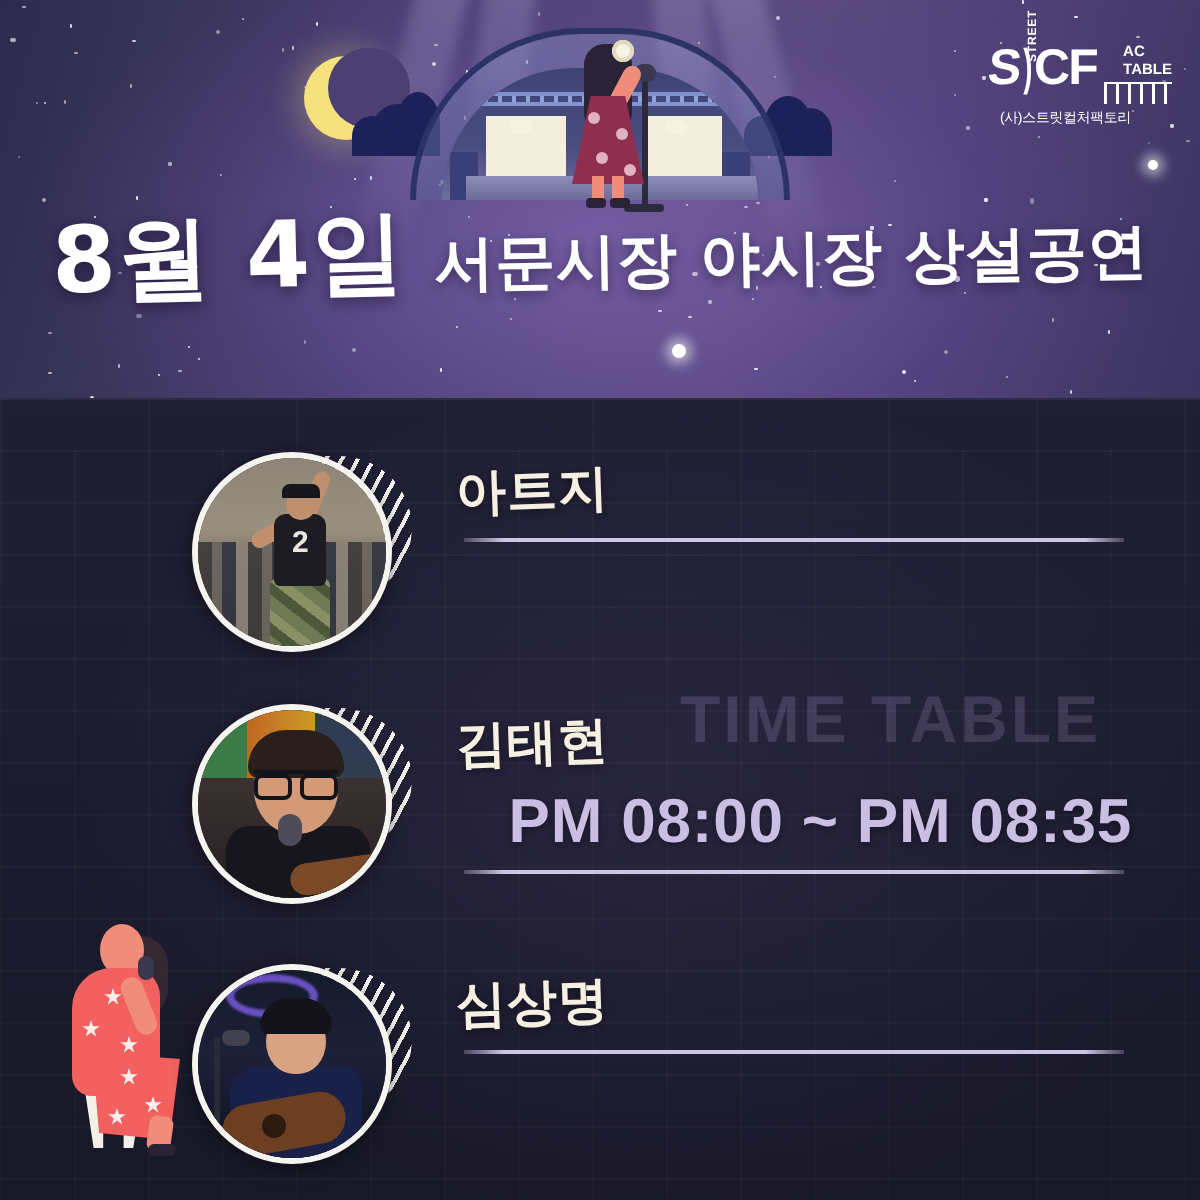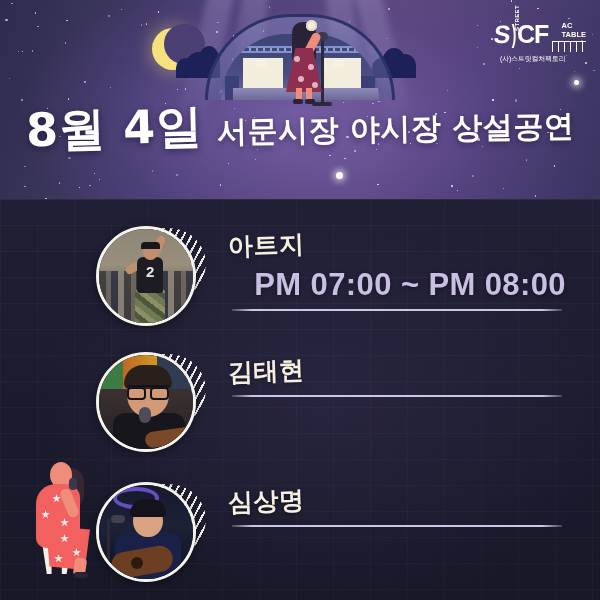--- a/index.html
+++ b/index.html
@@ -534,20 +534,21 @@
       <div id="title-sub">서문시장 야시장 상설공연</div>
     </div>
   </div>
 
   <div id="body-wall">
     <div id="bricks"></div>
     <div id="bricks2"></div>
     <div id="wall-shade"></div>
   </div>
 
+  <div id="watermark">TIME TABLE</div>
 
   <div id="seated">
     <div class="st-stool"></div>
     <div class="st-hairback"></div>
     <div class="st-head"></div>
     <div class="st-body">
       <div class="fl" style="left:16px; top:10px"></div>
       <div class="fl" style="left:5px; top:26px"></div>
       <div class="fl" style="left:24px; top:34px"></div>
       <div class="fl" style="left:12px; top:48px"></div>
@@ -574,21 +575,20 @@
           <div class="dancer-pants"></div>
           <div class="dancer-body"></div>
           <div class="num">2</div>
           <div class="dancer-head"></div>
           <div class="dancer-cap"></div>
         </div>
       </div>
     </div>
     <div class="info">
       <div class="artist">아트지</div>
-      <div class="timestr">PM 07:00 ~ PM 08:00</div>
       <div class="underline"></div>
     </div>
   </div>
 
   <div class="row r2">
     <div class="avatar-wrap">
       <div class="hatch"></div>
       <div class="avatar">
         <div class="ph ph2">
           <div class="band"></div>
@@ -596,20 +596,21 @@
           <div class="gtr"></div>
           <div class="head"></div>
           <div class="hair"></div>
           <div class="glass"></div>
           <div class="mic"></div>
         </div>
       </div>
     </div>
     <div class="info">
       <div class="artist">김태현</div>
+      <div class="timestr">PM 08:00 ~ PM 08:35</div>
       <div class="underline"></div>
     </div>
   </div>
 
   <div class="row r3">
     <div class="avatar-wrap">
       <div class="hatch"></div>
       <div class="avatar">
         <div class="ph ph3">
           <div class="ring"></div>

